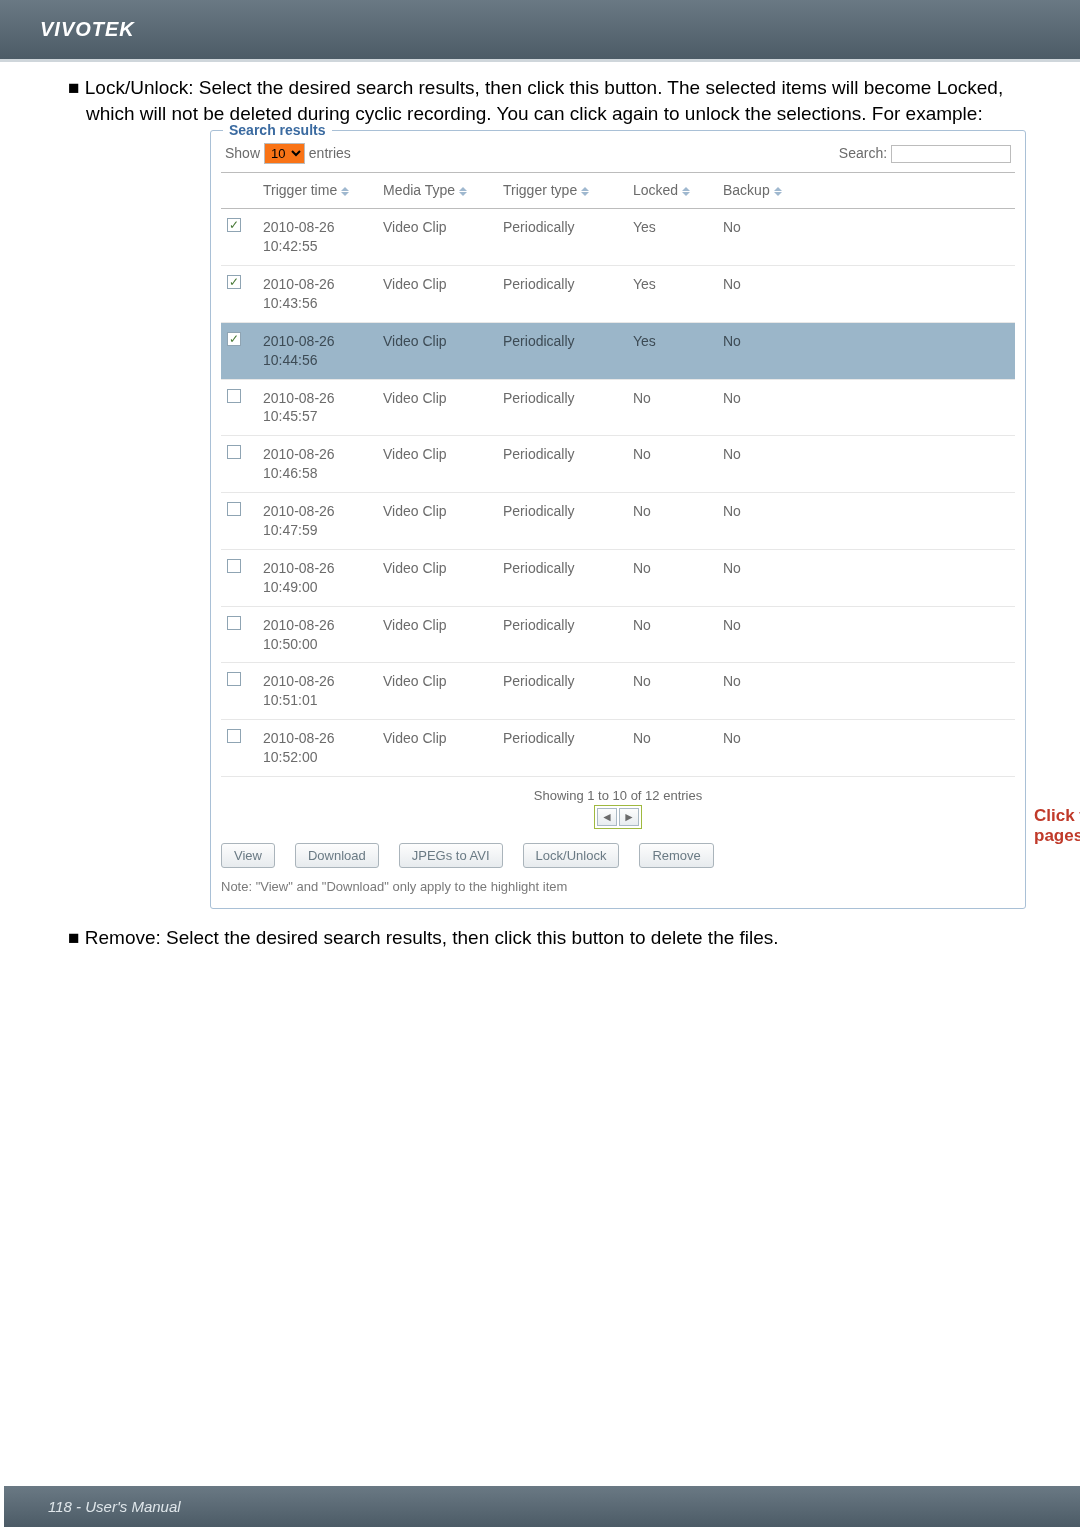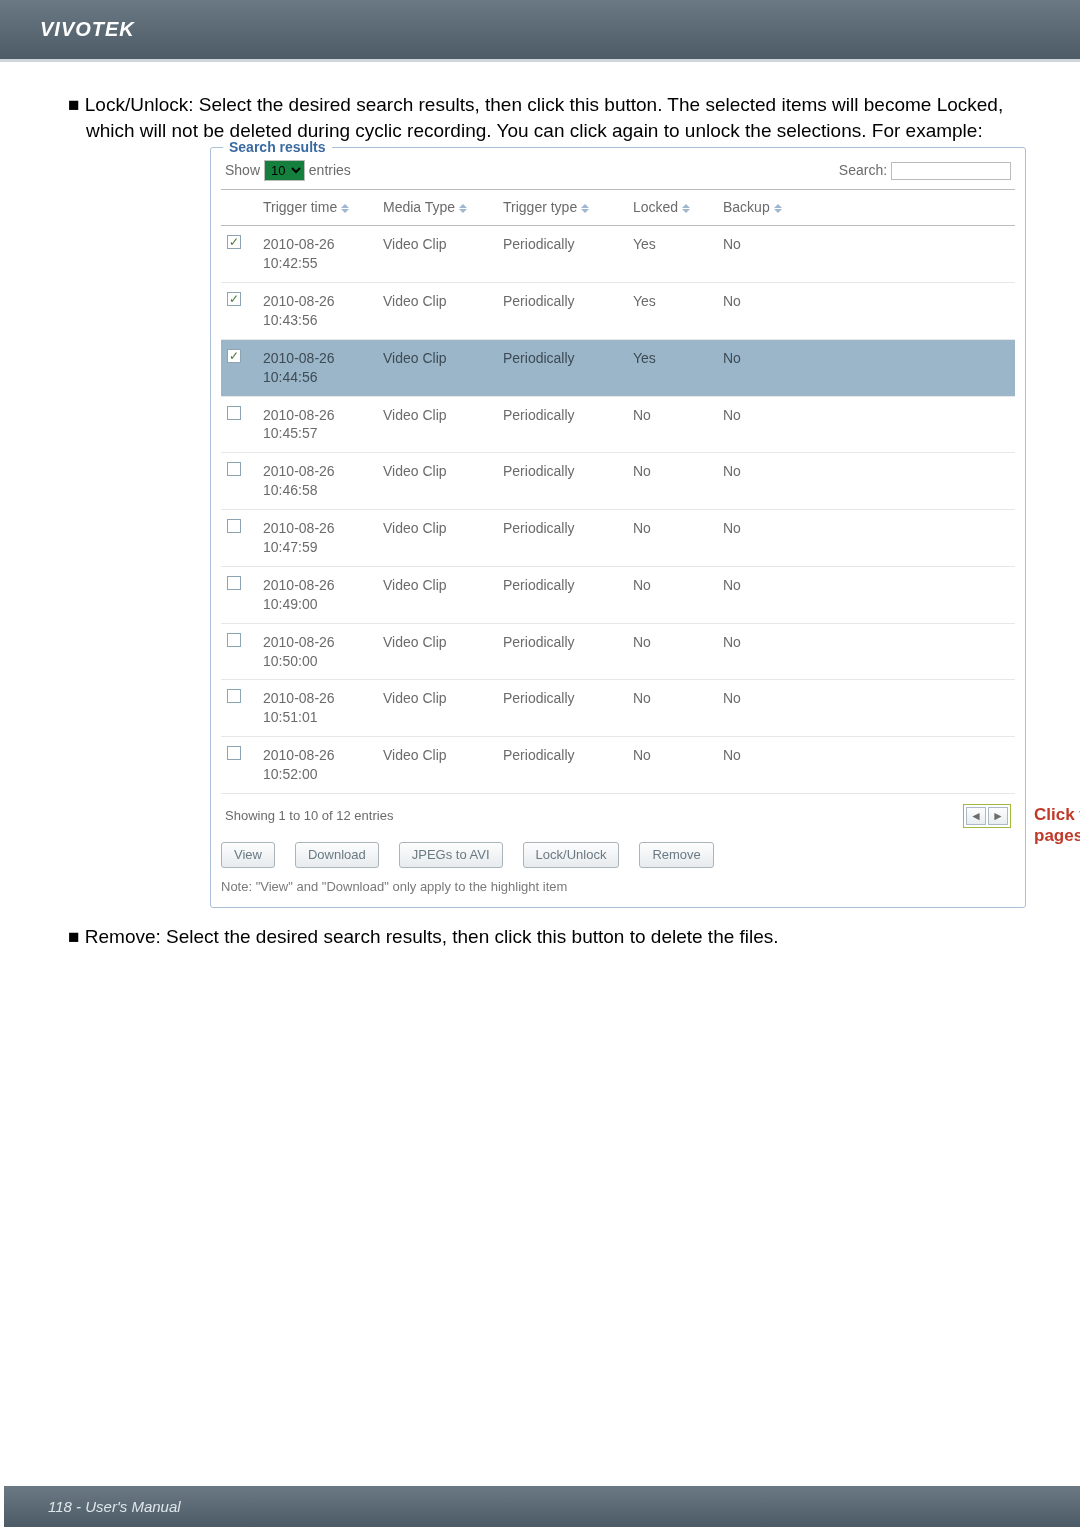--- a/index.html
+++ b/index.html
@@ -16,21 +16,21 @@
     background: linear-gradient(#6a7984, #4c5b66);
     color: #fff;
     padding: 18px 40px;
     font-style: italic;
     font-weight: bold;
     font-size: 20px;
     letter-spacing: 1px;
     border-bottom: 3px solid #cfd6db;
   }
   .page-body {
-    padding: 30px 60px 0 60px;
+    padding: 13px 60px 0 60px;
     font-size: 19px;
     line-height: 1.35;
   }
   .bullet-block {
     margin-left: 8px;
     text-indent: -18px;
     padding-left: 18px;
     margin-bottom: 4px;
   }
   .bullet-square::before {
@@ -62,21 +62,21 @@
   }
   .toolbar {
     display: flex;
     justify-content: space-between;
     align-items: center;
     padding: 2px 4px 8px 4px;
     color: #6b6b6b;
   }
   .show-entries select {
     border: 1px solid #bcbcbc;
-    background: #15803d;
+    background: #f97316;
     font-size: 13px;
     padding: 1px 2px;
   }
   .search-box input {
     border: 1px solid #bcbcbc;
     width: 120px;
     height: 18px;
   }
   table.data {
     width: 100%;
@@ -139,20 +139,21 @@
     font-size: 12px;
     color: #4a7a38;
   }
   .table-footer {
     display: flex;
     justify-content: space-between;
     align-items: center;
     padding: 10px 4px 0 4px;
     font-size: 13px;
     color: #6b6b6b;
+    flex-direction: column;
   }
   .pager-btn {
     display: inline-block;
     width: 20px; height: 18px;
     border: 1px solid #aab9c4;
     background: linear-gradient(#fdfdfd,#e8edf0);
     text-align: center;
     line-height: 16px;
     color: #6b6b6b;
     font-size: 12px;

